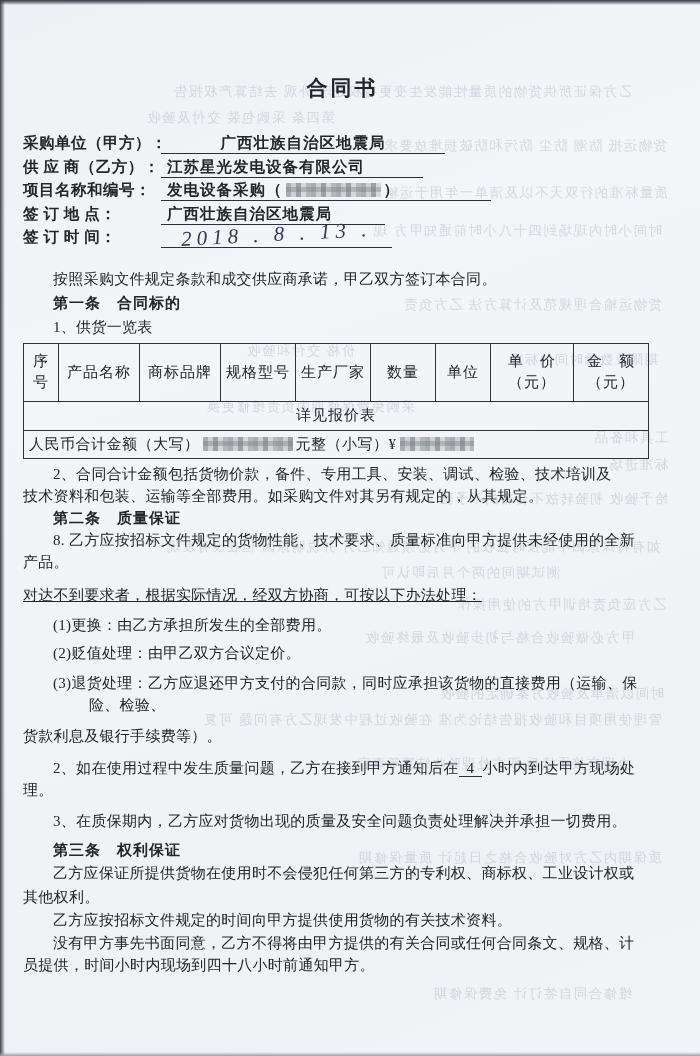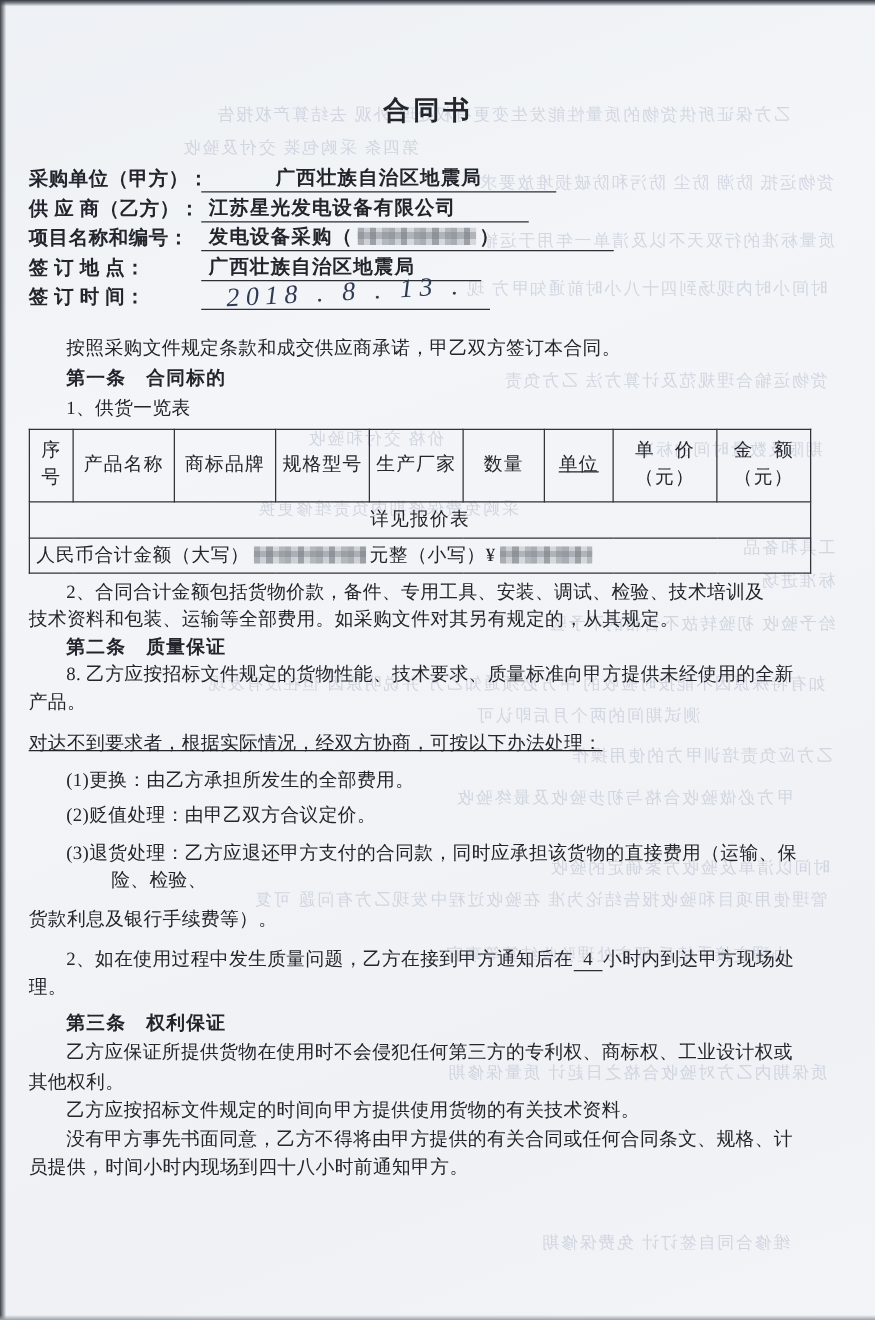--- a/index.html
+++ b/index.html
@@ -94,21 +94,21 @@
     <table>
       <thead>
           <tr>
             <th style="width: 34px;">序
 号</th>
             <th style="width: 80px;">产品名称</th>
             <th style="width: 80px;">商标品牌</th>
             <th style="width: 74px;">规格型号</th>
             <th style="width: 74px;">生产厂家</th>
             <th style="width: 64px;">数量</th>
-            <th style="width: 54px; text-decoration: underline;">单位</th>
+            <th style="width: 54px;">单位</th>
             <th style="width: 82px;">单　价
 （元）</th>
             <th style="width: 74px;">金　额
 （元）</th>
           </tr>
         </thead>
       <tbody>
         <tr>
           <td class="merged" colspan="9">详见报价表</td>
         </tr>
@@ -125,20 +125,21 @@
         <div class="line ind"><span>8. 乙方应按招标文件规定的货物性能、技术要求、质量标准向甲方提供未经使用的全新</span></div>
         <div class="line"><span>产品。</span></div>
         <div class="line" style="margin-top: 11px; text-decoration: underline;"><span>对达不到要求者，根据实际情况，经双方协商，可按以下办法处理：</span></div>
         <div class="line ind" style="margin-top: 8px;"><span>(1)更换：由乙方承担所发生的全部费用。</span></div>
         <div class="line ind" style="margin-top: 6px;"><span>(2)贬值处理：由甲乙双方合议定价。</span></div>
         <div class="line ind" style="margin-top: 8px;"><span>(3)退货处理：乙方应退还甲方支付的合同款，同时应承担该货物的直接费用（运输、保</span></div>
         <div class="line" style="margin-left: 18px; padding-left: 48px;"><span>险、检验、</span></div>
         <div class="line" style="margin-top: 9px;"><span>货款利息及银行手续费等）。</span></div>
         <div class="line ind" style="margin-top: 10px;"><span>2、如在使用过程中发生质量问题，乙方在接到甲方通知后在</span><span class="uline">4</span><span>小时内到达甲方现场处</span></div>
         <div class="line"><span>理。</span></div>
+        <div class="line ind" style="margin-top: 9px;"><span>3、在质保期内，乙方应对货物出现的质量及安全问题负责处理解决并承担一切费用。</span></div>
         <div class="line bold ind" style="margin-top: 7px;"><span>第三条　权利保证</span></div>
         <div class="line ind" style="margin-top: 1px;"><span>乙方应保证所提供货物在使用时不会侵犯任何第三方的专利权、商标权、工业设计权或</span></div>
         <div class="line" style="margin-top: 2px;"><span>其他权利。</span></div>
         <div class="line ind" style="margin-top: 1px;"><span>乙方应按招标文件规定的时间向甲方提供使用货物的有关技术资料。</span></div>
         <div class="line ind" style="margin-top: 1px;"><span>没有甲方事先书面同意，乙方不得将由甲方提供的有关合同或任何合同条文、规格、计</span></div>
         <div class="line"><span>员提供，时间小时内现场到四十八小时前通知甲方。</span></div>
       </div>
   </div>
 
   <div class="edge top"></div>

